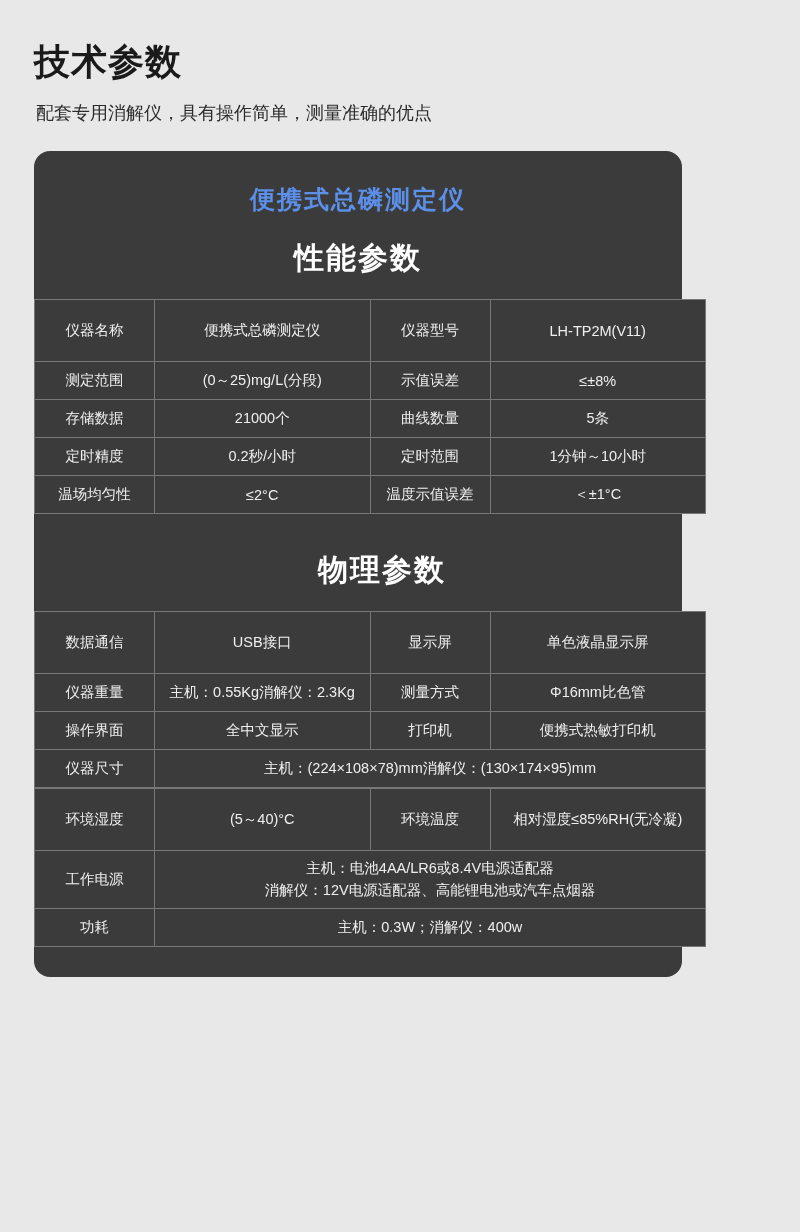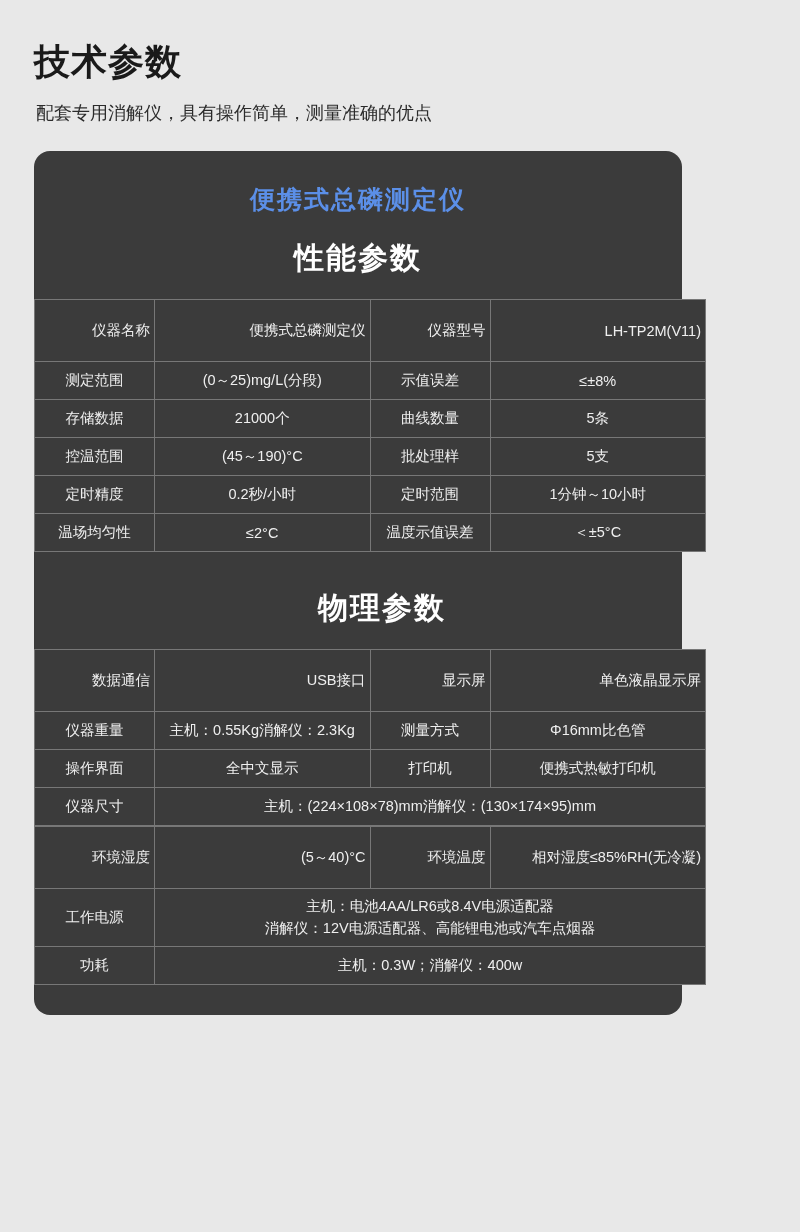--- a/index.html
+++ b/index.html
@@ -84,21 +84,20 @@
   }
   td.label {
     background: #2f7fe0;
     color: #ffffff;
     font-size: 15px;
     font-weight: 400;
     width: 120px;
   }
   tr.tall td {
     height: 62px;
-    text-align: right;
   }
   tr.tall3 td {
     height: 58px;
   }
   .multiline {
     line-height: 1.5;
   }
   .nowrap {
     white-space: nowrap;
   }
@@ -133,36 +132,30 @@
           <td class="label">示值误差</td>
           <td>≤±8%</td>
         </tr>
         <tr>
           <td class="label">存储数据</td>
           <td>21000个</td>
           <td class="label">曲线数量</td>
           <td>5条</td>
         </tr>
         <tr>
-          <td class="label">控温范围</td>
-          <td>(45～190)°C</td>
-          <td class="label">批处理样</td>
-          <td>5支</td>
-        </tr>
-        <tr>
           <td class="label">定时精度</td>
           <td>0.2秒/小时</td>
           <td class="label">定时范围</td>
           <td>1分钟～10小时</td>
         </tr>
         <tr>
           <td class="label">温场均匀性</td>
           <td>≤2°C</td>
           <td class="label">温度示值误差</td>
-          <td>＜±5°C</td>
+          <td>＜±1°C</td>
         </tr>
       </tbody>
     </table>
 
     <div class="section-title spaced">物理参数</div>
 
     <table class="params">
       <tbody>
         <tr class="tall">
           <td class="label">数据通信</td>

